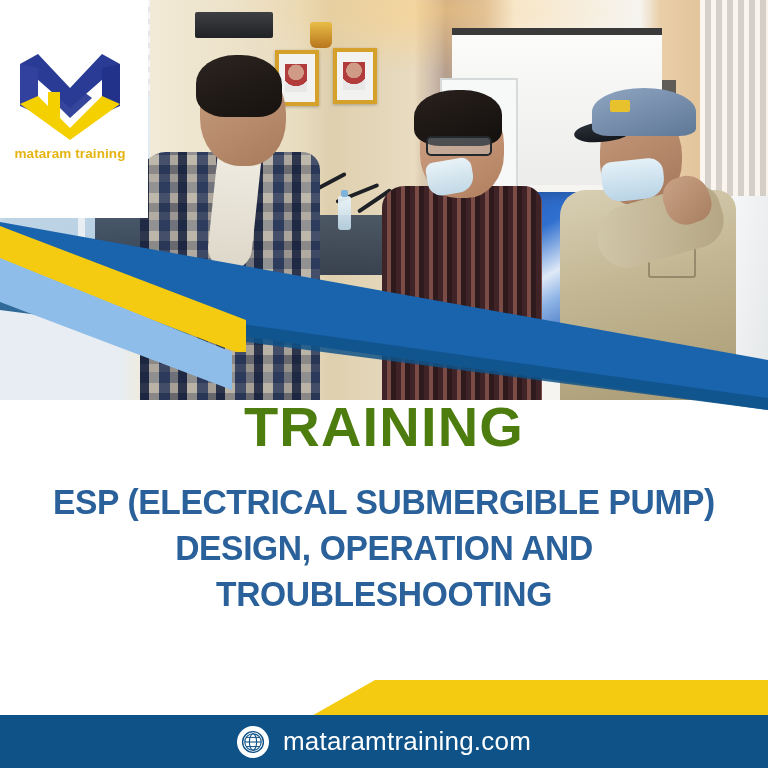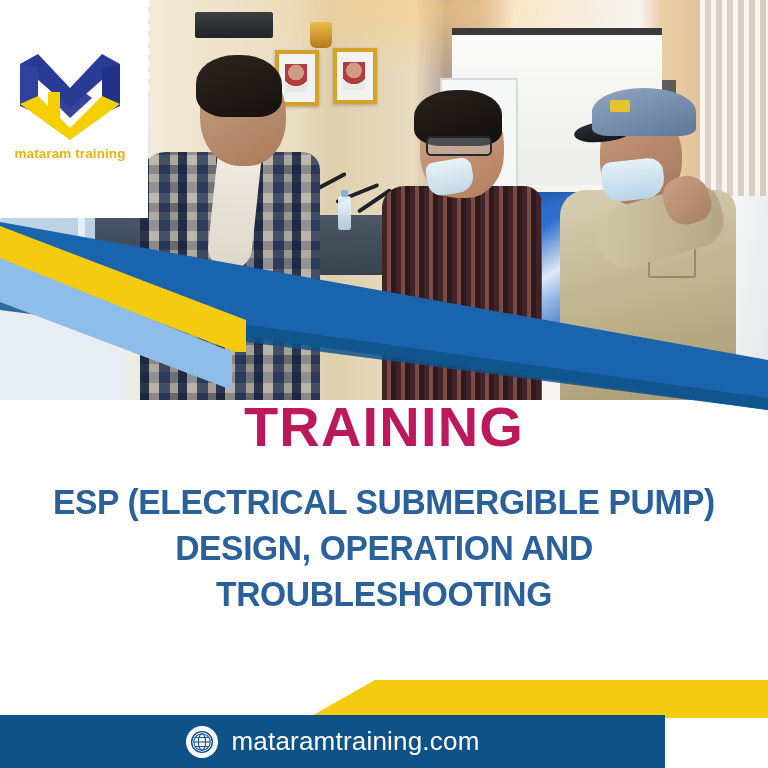--- a/index.html
+++ b/index.html
@@ -356,21 +356,21 @@
     height: 310px;
     text-align: center;
   }
   .headline {
     margin: 0;
     padding-top: 6px;
     font-size: 56px;
     line-height: 1.05;
     font-weight: bold;
     letter-spacing: 1.2px;
-    color: #be185d;
+    color: #4d7c0f;
     font-family: "Liberation Sans", sans-serif;
   }
   .subhead {
     margin: 0;
     padding-top: 22px;
     font-size: 35px;
     line-height: 1.32;
     font-weight: bold;
     color: #2a619a;
     letter-spacing: -0.4px;
@@ -384,21 +384,21 @@
     position: absolute;
     left: 0; top: 672px;
     width: 768px; height: 48px;
     pointer-events: none;
   }
 
   
   .footer {
     position: absolute;
     left: 0; bottom: 0;
-    width: 665px;
+    width: 768px;
     height: 53px;
     background: #0f5288;
     display: flex;
     align-items: center;
     justify-content: center;
     gap: 14px;
   }
   .globe-wrap {
     width: 32px; height: 32px;
     border-radius: 50%;

